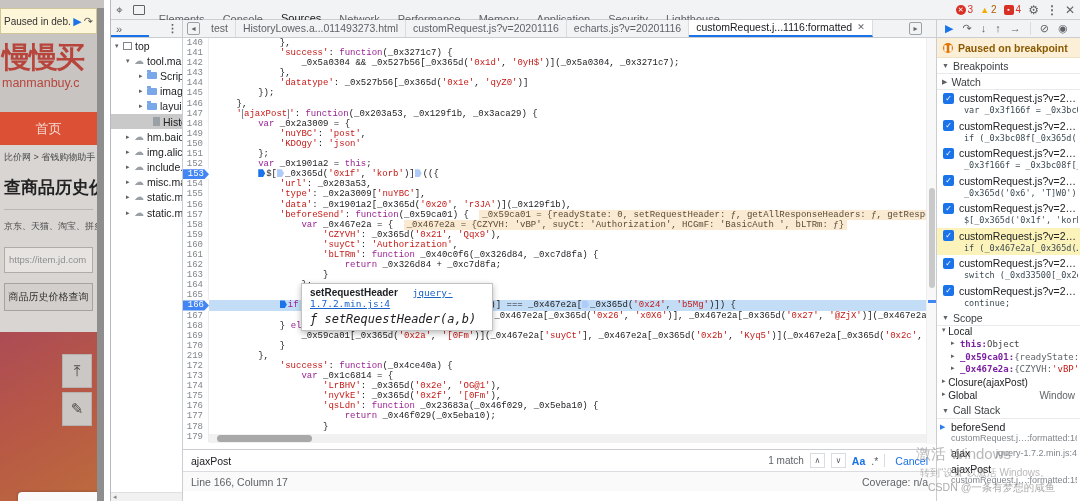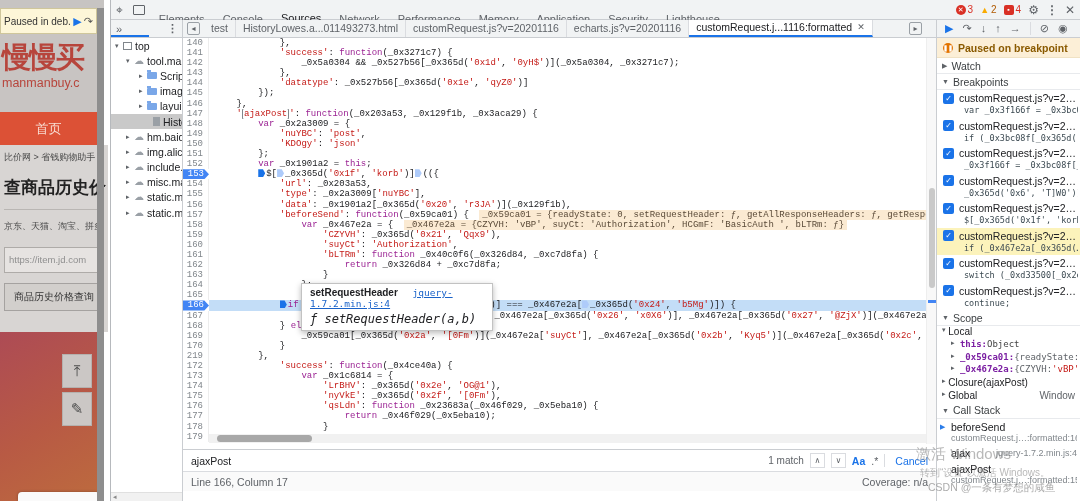--- a/index.html
+++ b/index.html
@@ -11,21 +11,21 @@
   #pg-topstrip { height:8px; background:#c7c4c2; }
   #pg-paused { position:absolute; left:0; top:8px; width:97px; height:26px; background:#fdf6d8;
                border:1px solid #cfc69b; display:flex; align-items:center; gap:2px; padding:0 3px; }
   #pg-paused .lbl { flex:1; font-size:10px; color:#333; white-space:nowrap; overflow:hidden; }
   .pg-ic { font-size:11px; line-height:1; }
   #pg-logo { position:absolute; left:0; top:34px; width:97px; height:78px; background:#c8c4c2; overflow:hidden; padding:8px 2px 0 2px; }
   #pg-logo .big { font-size:29px; font-weight:bold; color:#b7453c; letter-spacing:-2px; white-space:nowrap; line-height:1.1; }
   #pg-logo .dom { font-size:12.5px; color:#b7453c; white-space:nowrap; margin-top:2px; }
   #pg-home { position:absolute; left:0; top:112px; width:97px; height:33px; background:#dc5136; color:#f8ddd3;
              text-align:center; line-height:33px; font-size:13px; }
-  #pg-content { position:absolute; left:0; top:145px; width:108px; height:187px; background:#d8d5d3; padding:6px 4px; overflow:hidden; }
+  #pg-content { position:absolute; left:0; top:145px; width:97px; height:187px; background:#d8d5d3; padding:6px 4px; overflow:hidden; }
   #pg-bc { font-size:9px; color:#4b4b4b; white-space:nowrap; }
   #pg-head { font-size:17px; font-weight:bold; color:#222; margin-top:12px; white-space:nowrap; }
   #pg-div { border-top:1px solid #b9b6b3; margin-top:10px; }
   #pg-plat { font-size:9px; color:#4b4b4b; margin-top:10px; white-space:nowrap; }
   #pg-url { margin-top:14px; height:26px; background:#e6e3e1; border:1px solid #aeaba8; color:#8f8f8f;
             font-size:9.5px; line-height:24px; padding:0 4px; white-space:nowrap; overflow:hidden; }
   #pg-qbtn { margin-top:10px; height:28px; background:#d2cfcc; border:1px solid #a5a2a0; color:#333;
              font-size:10px; line-height:26px; text-align:center; white-space:nowrap; overflow:hidden; }
   #pg-grad { position:absolute; left:0; top:332px; width:97px; height:169px;
              background:linear-gradient(150deg,#ad4b55 0%,#b85a44 55%,#bd6b3e 100%); }
@@ -524,26 +524,26 @@
       <span class="dbg-ic">→</span>
       <span class="vdiv"></span>
       <span class="dbg-ic">⊘</span>
       <span class="dbg-ic">◉</span>
     </div>
     <div id="dbg-paused">
       <span class="pause-ic">❚❚</span>
       <span>Paused on breakpoint</span>
     </div>
     <div class="sec-head">
+      <span class="sec-arrow">▼</span>
+      <span>Breakpoints</span>
+    </div>
+    <div class="sec-head">
       <span class="sec-arrow">▶</span>
       <span>Watch</span>
-    </div>
-    <div class="sec-head">
-      <span class="sec-arrow">▼</span>
-      <span>Breakpoints</span>
     </div>
     <div id="bp-list">
         <div class="bp-item">
           <div class="bp-r1">
             <span class="chk">✓</span>
             <span class="bp-title">customRequest.js?v=202011...</span>
           </div>
           <div class="bp-code">var _0x3f166f = _0x3bc0…</div>
         </div>
         <div class="bp-item">

